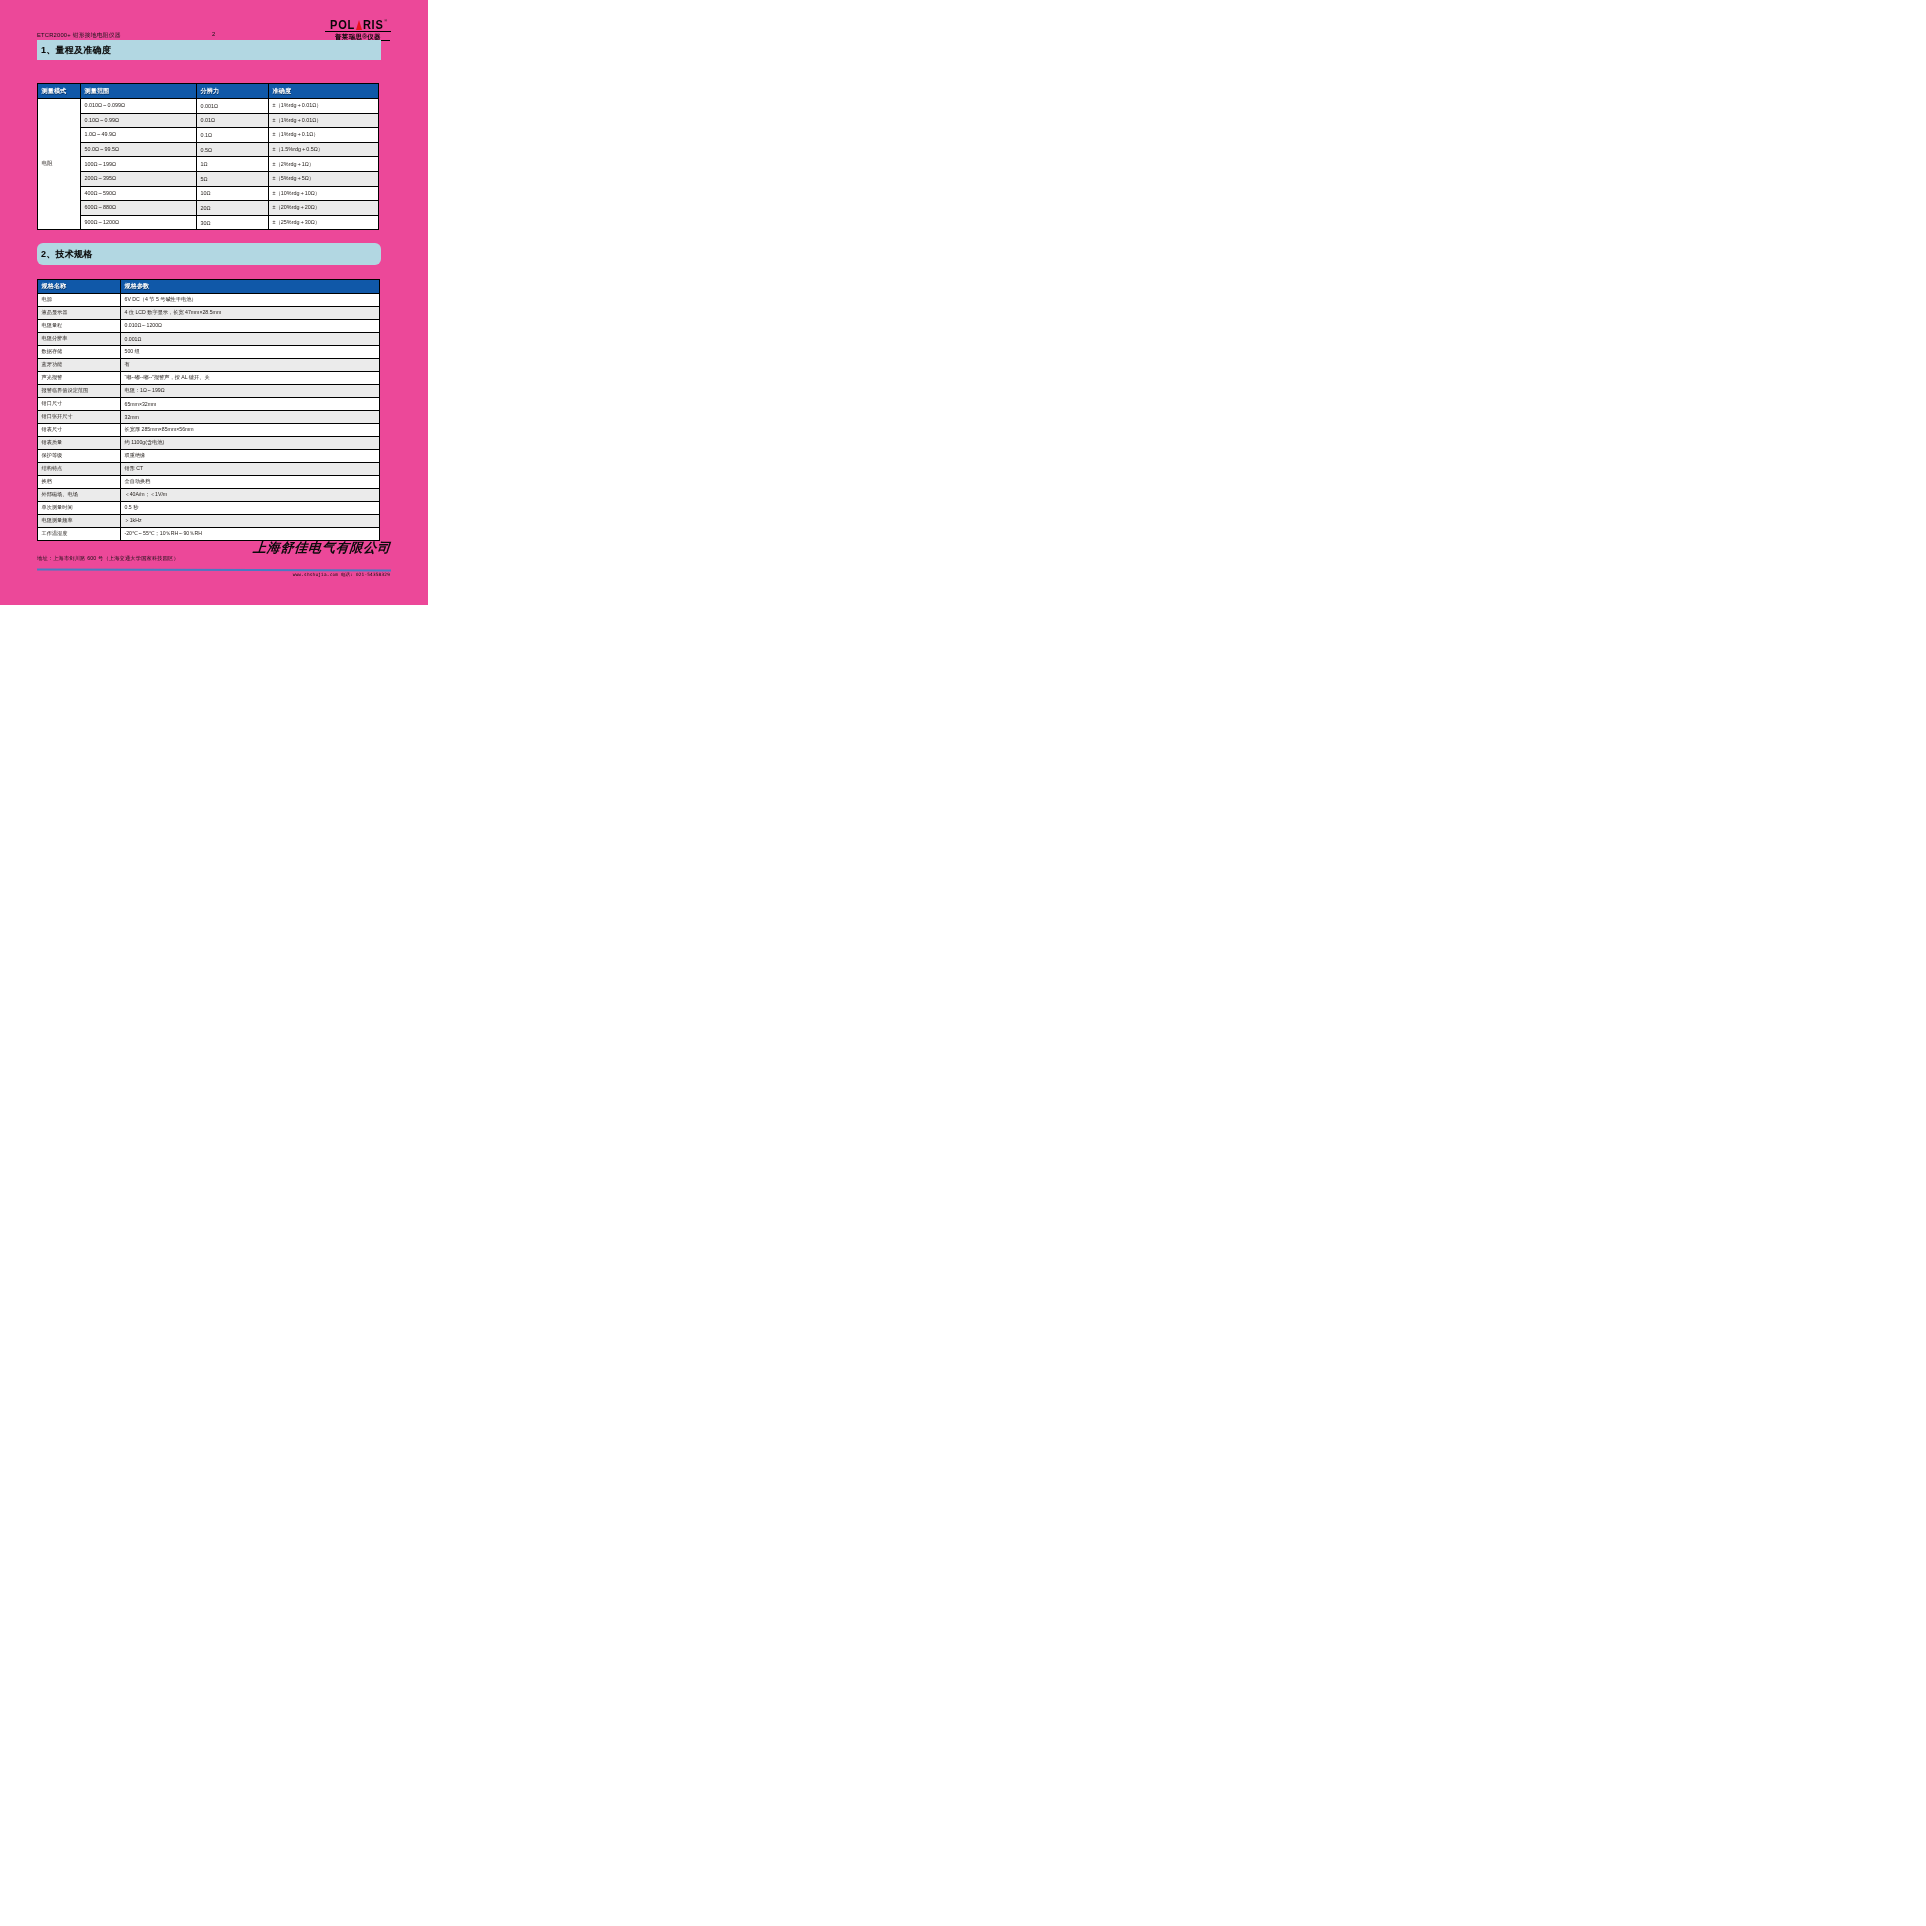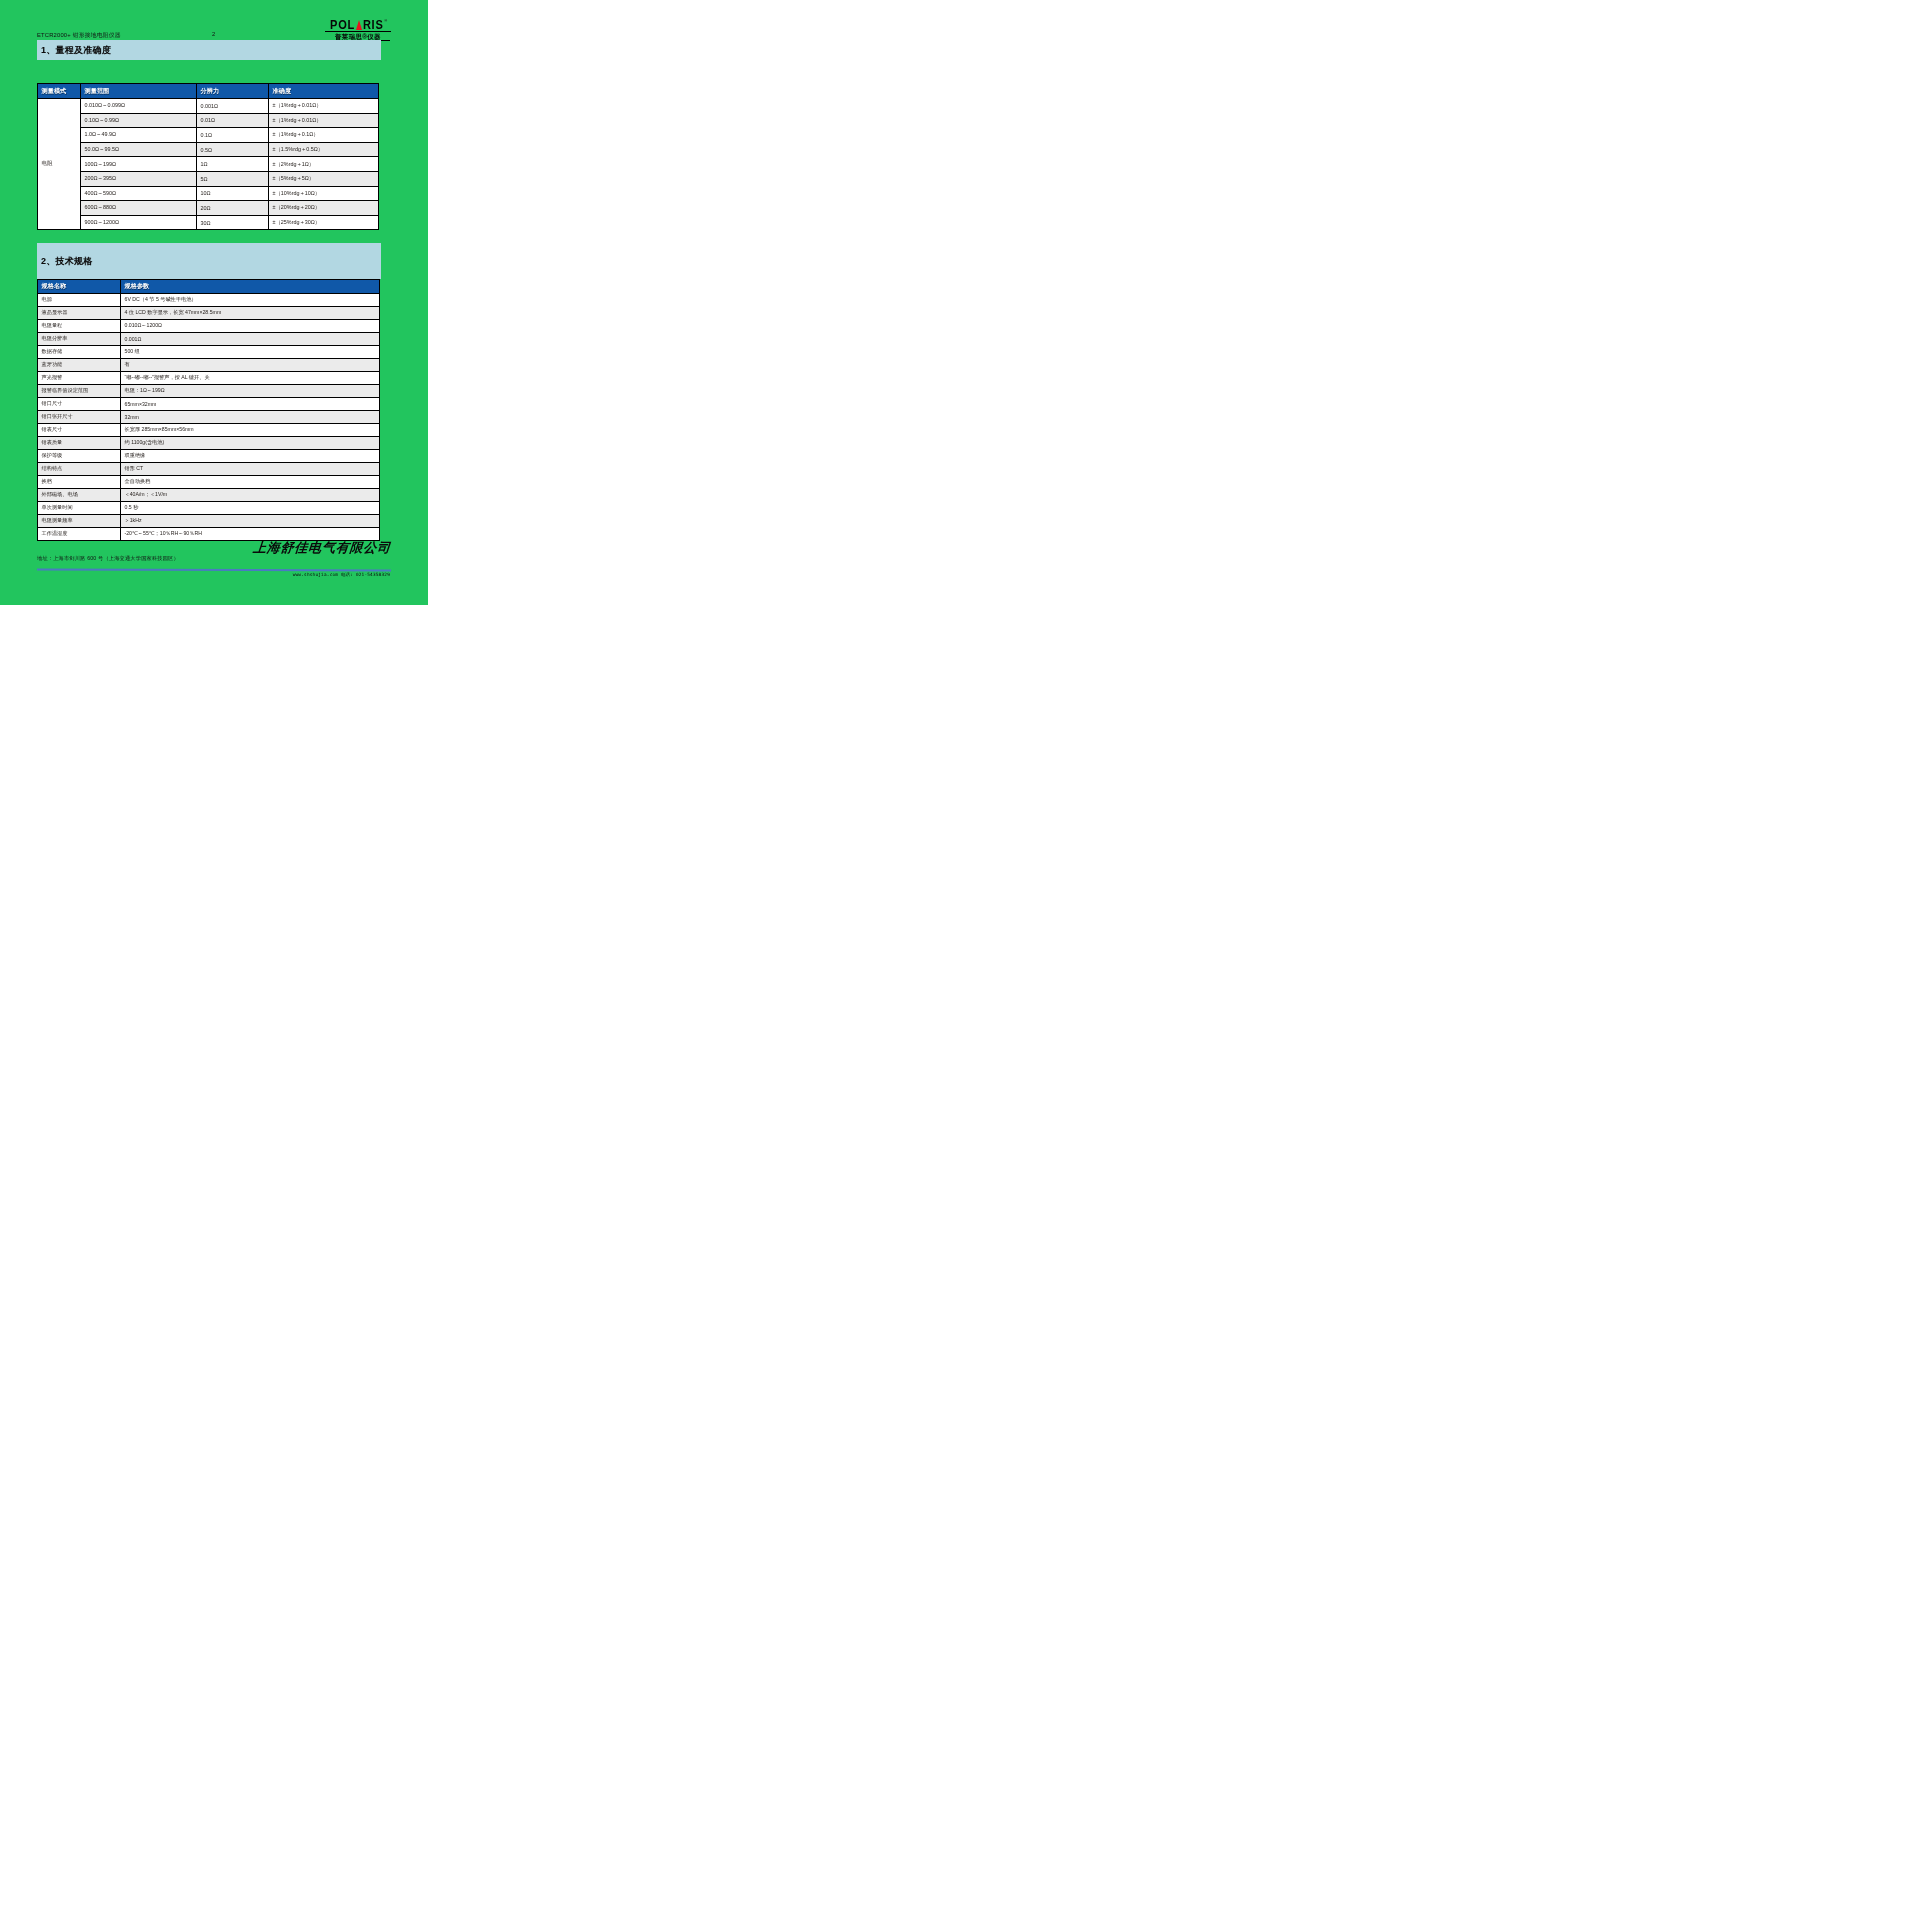--- a/index.html
+++ b/index.html
@@ -1,39 +1,39 @@
 <!DOCTYPE html>
 <html style="font-size:6.2px"><head>
 <meta charset="utf-8">
 <style>
   * { margin:0; padding:0; box-sizing:border-box; }
   html,body { background:#ffffff; }
   body { font-family:"Liberation Sans","DejaVu Sans",sans-serif; color:#1d1d1d; }
-  .page { position:relative; width:428px; height:605px; background:#22c55e; overflow:hidden; }
+  .page { position:relative; width:428px; height:605px; background:#ec4899; overflow:hidden; }
 
   
   .doc-header { position:absolute; left:0; top:0; width:100%; }
   .doc-title { position:absolute; left:37px; top:31px; font-size:5.8px; color:#111; letter-spacing:0.2px; }
   .page-number { position:absolute; left:212px; top:31px; font-size:5.8px; color:#111; }
   .header-rule { position:absolute; left:37px; top:40px; width:353px; height:1.2px; background:#000; }
 
   .brand { position:absolute; left:325px; top:18.5px; width:66px; text-align:center; }
   .logo-line { display:flex; align-items:flex-end; justify-content:center; height:12.3px; }
   .logo-word { font-size:12px; font-weight:bold; color:#060606; letter-spacing:0.8px; line-height:1;
                transform:scaleX(0.92); transform-origin:center; }
   .tri { width:0; height:0; border-left:3.9px solid transparent; border-right:3.9px solid transparent;
          border-bottom:10px solid #e8121f; margin:0 0 0.4px 0; }
   .reg-mark { font-size:3.9px; font-weight:bold; align-self:flex-start; margin-top:-0.8px; }
   .logo-rule { height:1.2px; background:#000; margin-top:0.4px; }
   .logo-sub { font-size:6.4px; font-weight:bold; color:#060606; margin-top:0.8px; letter-spacing:0.4px; }
 
   
   .banner { position:absolute; left:37px; width:344px; background:#b2d7e2; display:flex; align-items:center; }
   .banner-1 { top:40px; height:20px; }
-  .banner-2 { top:243px; height:36px; }
+  .banner-2 { top:243px; height:22px;border-radius:6px; }
   .banner-title { font-size:8.9px; font-weight:bold; color:#0c0c0c; padding-left:3.9px;
                   text-shadow:0.4px 0.4px 0 rgba(0,0,0,0.25); letter-spacing:0.4px; }
 
   
   table { border-collapse:collapse; table-layout:fixed; background:#fff; }
   .t1 { position:absolute; left:37px; top:83px; width:342px; }
   .t2 { position:absolute; left:37px; top:279px; width:342px; }
   th { background:#1058a8; color:#fff; text-align:left; font-weight:bold;
        border:0.4px solid #000; border-bottom:1.2px solid #000; padding-left:3.5px;
        text-shadow:0.4px 0.6px 0.4px rgba(0,0,0,0.45); }

